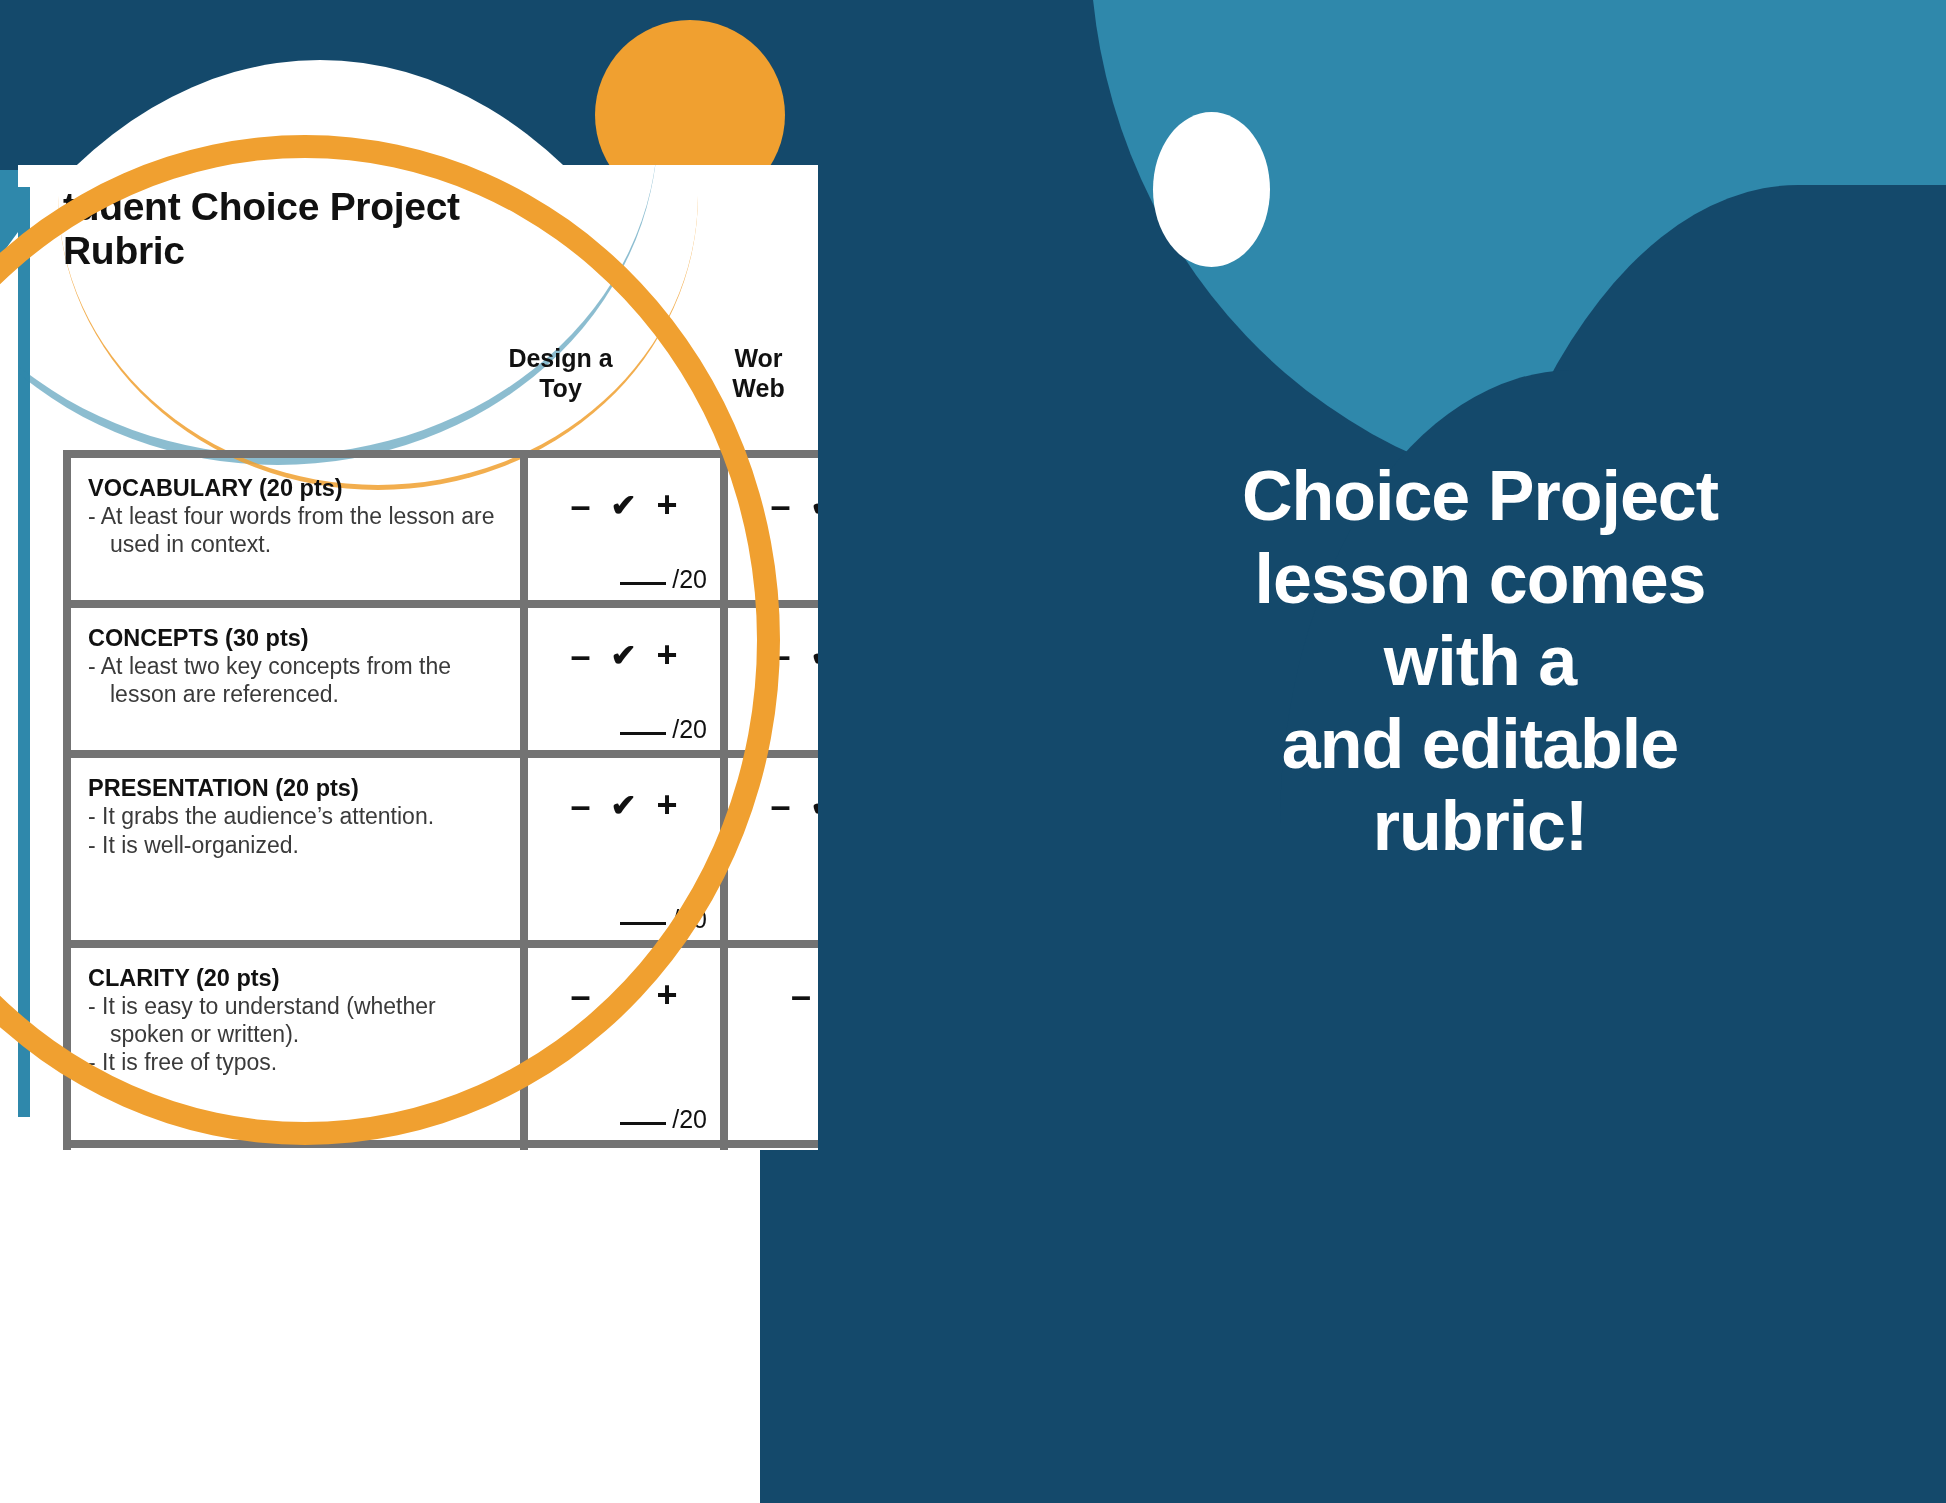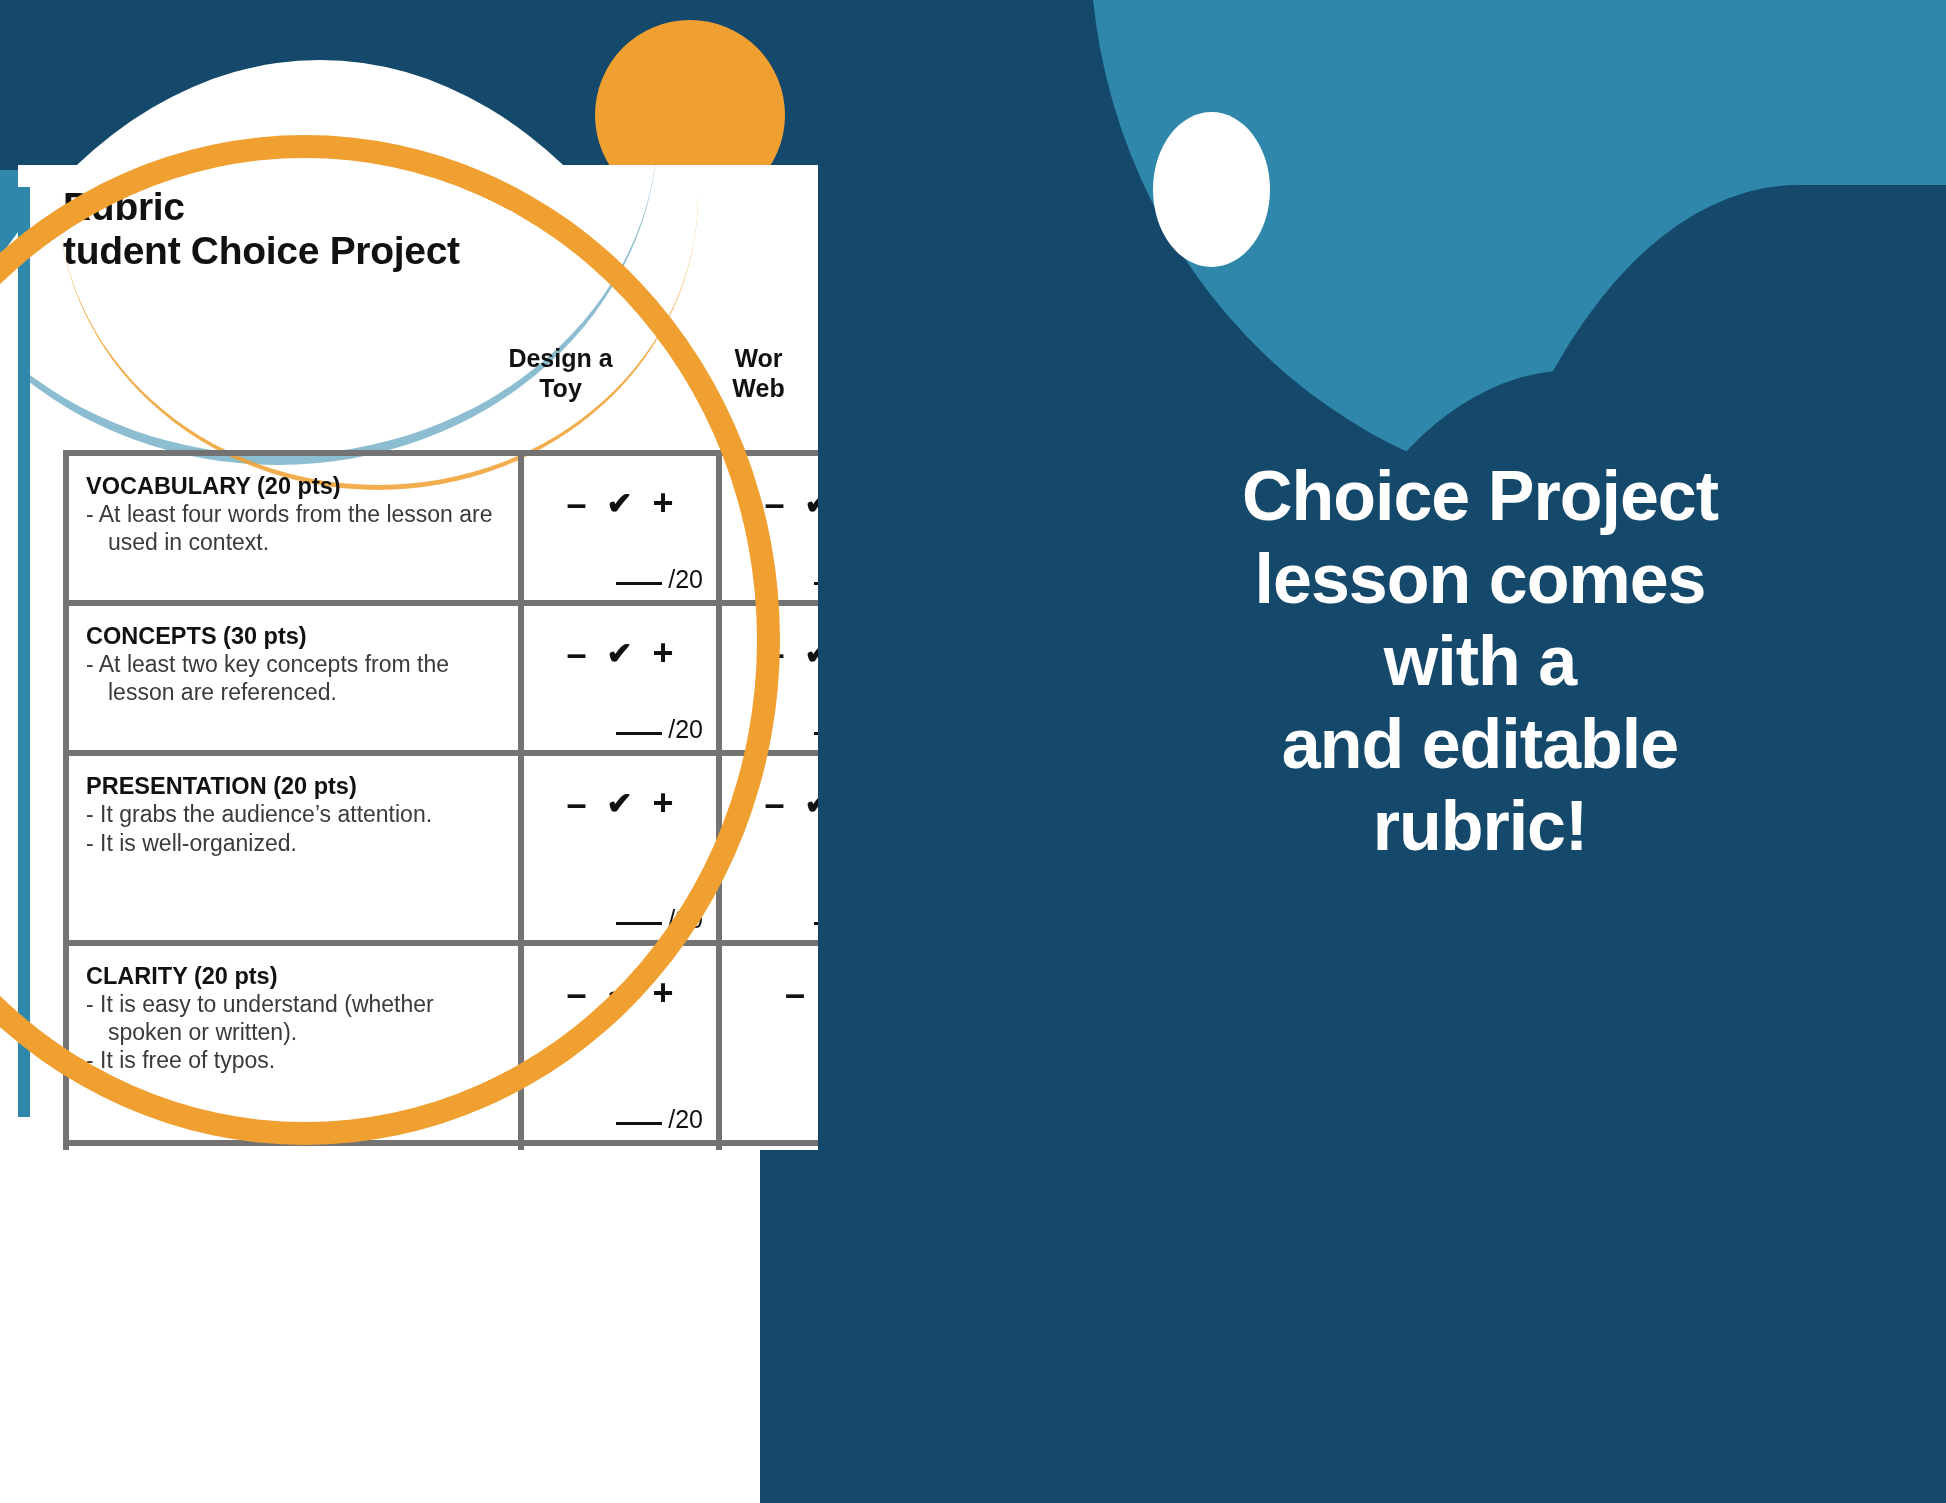--- a/index.html
+++ b/index.html
@@ -86,21 +86,21 @@
   }
   .ch1{left:470px;width:145px;}
   .ch2{left:668px;width:145px;}
 
   
   .rubric{
     position:absolute;left:45px;top:285px;width:760px;
     border-collapse:collapse;table-layout:fixed;
   }
   .rubric td{
-    border:6px solid #737373;vertical-align:top;padding:17px;
+    border:8px solid #737373;vertical-align:top;padding:17px;
   }
   .c-crit{width:415px;padding:10px 8px 10px 14px;}
   .c-score{width:158px;position:relative;height:100%;}
   .crit-name{font-size:23.5px;font-weight:bold;color:#111;line-height:1.15;}
   .crit-list{margin:1px 0 0 0;padding:0;list-style:none;
     font-size:23px;color:#3a3a3a;line-height:1.2;}
   .crit-list li{padding-left:22px;text-indent:-22px;margin-top:1px;}
   .crit-list li::before{content:"-  ";}
   .marks{
     display:flex;justify-content:center;gap:20px;align-items:center;
@@ -147,22 +147,22 @@
 <div class="white-panel"></div>
 <div class="white-panel2"></div>
 
 <div class="doc">
 
   <div class="doc-sidebar"></div>
   <div class="doc-swoosh"></div>
   <div class="doc-swoosh2"></div>
 
   <div class="doc-title">
+    <div>tudent Choice Project</div>
     <div>Rubric</div>
-    <div>tudent Choice Project</div>
   </div>
 
 
   <div class="doc-colhead ch1">
     <div>Design  a</div>
     <div>Toy</div>
   </div>
   <div class="doc-colhead ch2">
     <div>Wor</div>
     <div>Web</div>

